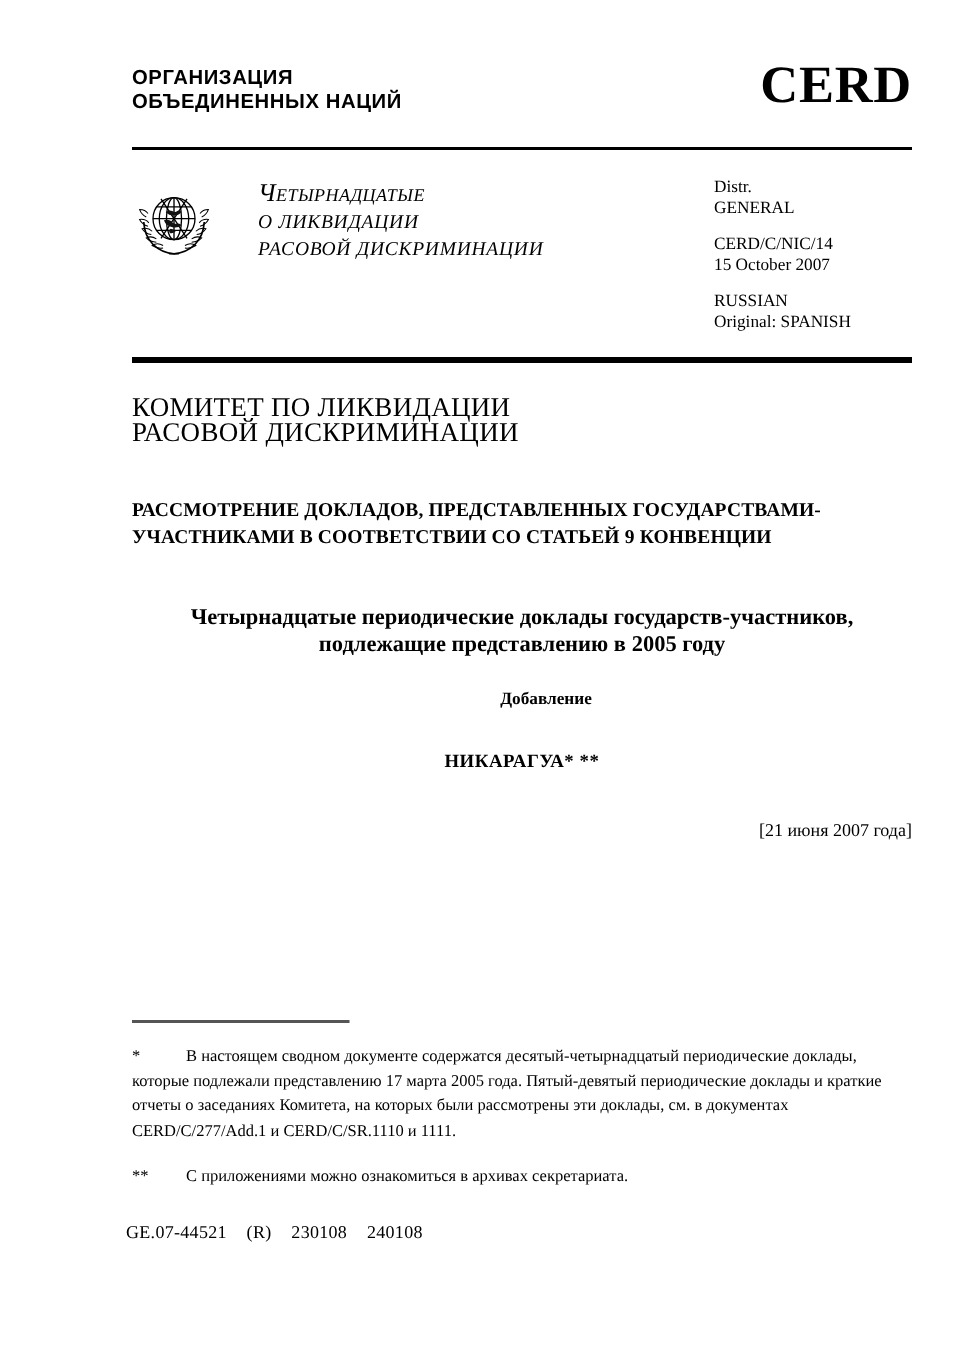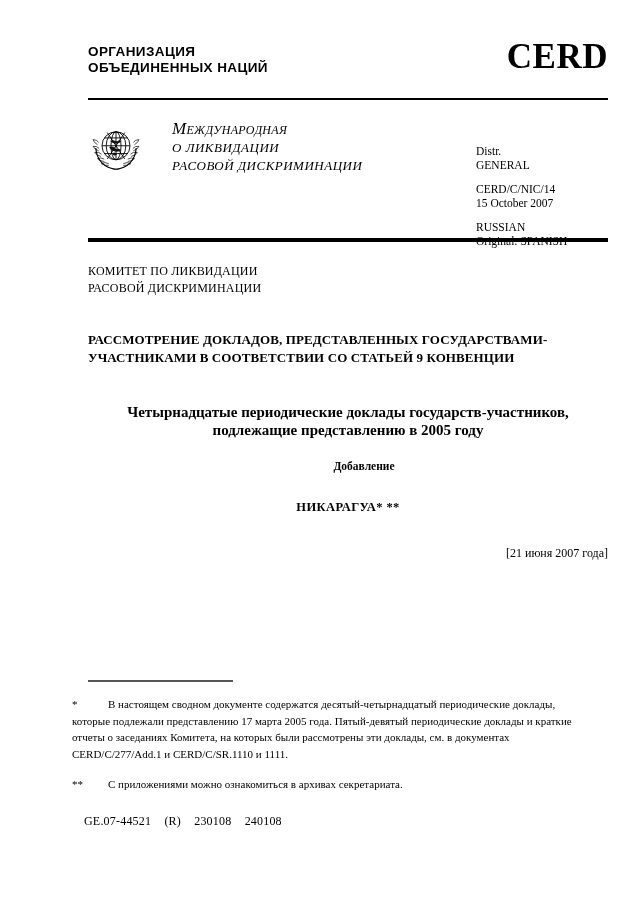--- a/index.html
+++ b/index.html
@@ -97,30 +97,30 @@
     font-size: 13px;
     line-height: 18px;
     font-variant: small-caps;
     letter-spacing: 0.5px;
     text-transform: uppercase;
   }
   .distr {
     flex: 0 0 132px;
     font-size: 11.5px;
     line-height: 14px;
-    margin-top: 26px;
+    margin-top: 0;
   }
   .distr .gap { height: 10px; }
 
   
   .committee {
     position: absolute;
     left: 88px;
     top: 263px;
-    font-size: 12px;
+    font-size: 18px;
     line-height: 17px;
     letter-spacing: 0.2px;
   }
 
   
   .main-title {
     position: absolute;
     left: 88px;
     top: 331px;
     width: 520px;
@@ -172,21 +172,21 @@
   .fn-rule {
     position: absolute;
     left: 88px;
     top: 680px;
     width: 145px;
     height: 2px;
     background: #555;
   }
   .footnotes {
     position: absolute;
-    left: 72px;
+    left: 88px;
     top: 696px;
     width: 520px;
     font-size: 11px;
     line-height: 16.5px;
   }
   .fn {
     margin-bottom: 14px;
     text-indent: 0;
   }
   .fn .marker {
@@ -251,21 +251,21 @@
           <path d="M81 55 q7 -2 10 -8 q-7 -1 -11 4"></path>
           <path d="M77 65 q7 -1 11 -7 q-7 -2 -12 3"></path>
           <path d="M71 74 q7 0 12 -5 q-6 -3 -12 1"></path>
           <path d="M63 81 q7 1 13 -3 q-6 -4 -13 0"></path>
           <path d="M44 88 h12"></path>
         </g>
       </svg>
     </div>
 
     <div class="conv-text">
-      <div class="l1">Международная</div>
+      <div class="l1">Четырнадцатые</div>
       <div class="ln">О ЛИКВИДАЦИИ</div>
       <div class="ln">РАСОВОЙ ДИСКРИМИНАЦИИ</div>
     </div>
 
     <div class="distr">
       <div>Distr.</div>
       <div>GENERAL</div>
       <div class="gap"></div>
       <div>CERD/C/NIC/14</div>
       <div>15 October 2007</div>

